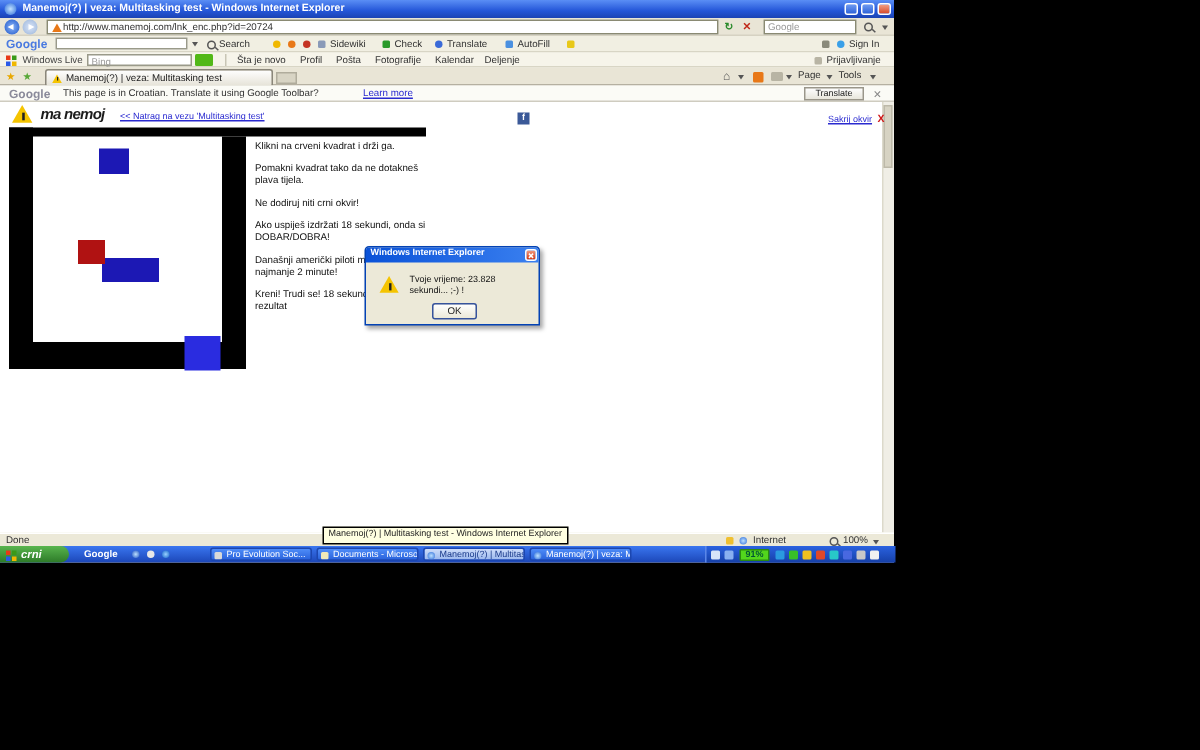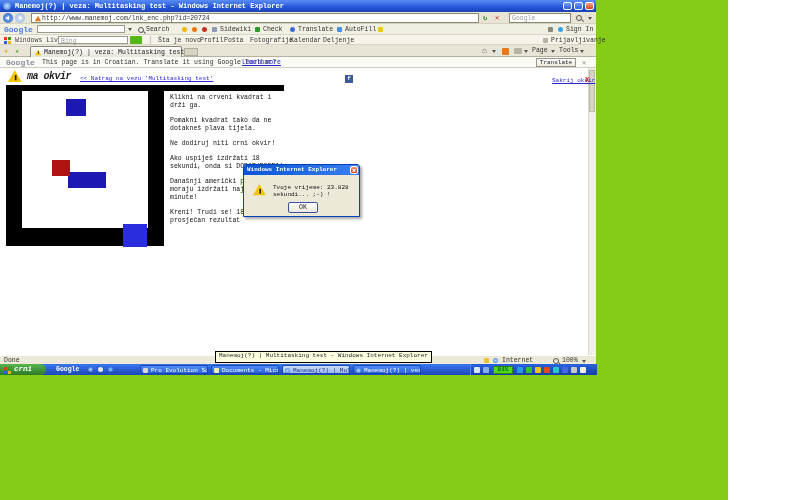--- a/index.html
+++ b/index.html
@@ -1,17 +1,17 @@
 <!DOCTYPE html>
 <html><head>
 <meta charset="utf-8">
 <style>
   html,body{margin:0;padding:0;background:#fff;}
-  .canvas{position:relative;width:728px;height:500px;background:#84cc16;overflow:hidden;
-          font-family:Liberation Mono, monospace;color:#222;}
+  .canvas{position:relative;width:800px;height:500px;background:#000000;overflow:hidden;
+          font-family:Liberation Sans, sans-serif;color:#222;}
   .ab{position:absolute;}
   .shot{position:absolute;left:0;top:0;width:596px;height:375px;background:#fff;}
   
   .titlebar{left:0;top:0;width:596px;height:12px;
     background:linear-gradient(#5a8ef5,#2456d8 60%,#1b43b4);}
   .title-text{left:15px;top:2px;font-size:7px;font-weight:bold;color:#fff;white-space:nowrap;}
   .winbtn{top:2px;width:9px;height:8px;border:1px solid #fff;border-radius:2px;box-sizing:border-box;}
   .btn-min{right:24px;background:linear-gradient(#6f9bf2,#2e62d8);}
   .btn-max{right:13px;background:linear-gradient(#6f9bf2,#2e62d8);}
   .btn-close{right:2px;background:linear-gradient(#f0a086,#d6492a);}
@@ -173,21 +173,21 @@
     <div class="ab" style="left:582px;top:2px;font-size:7px;color:#888;">✕</div>
   </div>
 
   <div class="ab page"></div>
   <div class="ab scrollbar"></div>
   <div class="ab sb-thumb"></div>
 
   <div class="ab tri" style="left:8px;top:70px;transform:scale(1.7);transform-origin:top left;border-bottom-color:#f5c400;">
         <div class="tri-bang" style="position:absolute;left:-0.5px;top:2.5px;"></div>
       </div>
-  <div class="ab logo-text" style="left:27px;top:71px;">ma okvir</div>
+  <div class="ab logo-text" style="left:27px;top:71px;">ma nemoj</div>
   <div class="ab link" style="left:80px;top:75px;font-size:6px;">&lt;&lt; Natrag na vezu 'Multitasking test'</div>
   <div class="ab fb" style="left:345px;top:75px;">f</div>
   <div class="ab link" style="left:552px;top:77px;font-size:6px;">Sakrij okvir</div>
   <div class="ab" style="left:585px;top:76px;font-size:7px;font-weight:bold;color:#d01818;">X</div>
 
   <div class="ab" style="left: 6px; top: 85px; width: 278px; height: 6px; background: rgb(0, 0, 0);"></div>
   <div class="ab" style="left: 6px; top: 85px; width: 16px; height: 161px; background: rgb(0, 0, 0);"></div>
   <div class="ab" style="left: 148px; top: 91px; width: 16px; height: 155px; background: rgb(0, 0, 0);"></div>
   <div class="ab" style="left: 6px; top: 228px; width: 158px; height: 18px; background: rgb(0, 0, 0);"></div>
   <div class="ab" style="left: 66px; top: 99px; width: 20px; height: 17px; z-index: 5; background: rgb(28, 24, 180);"></div>

